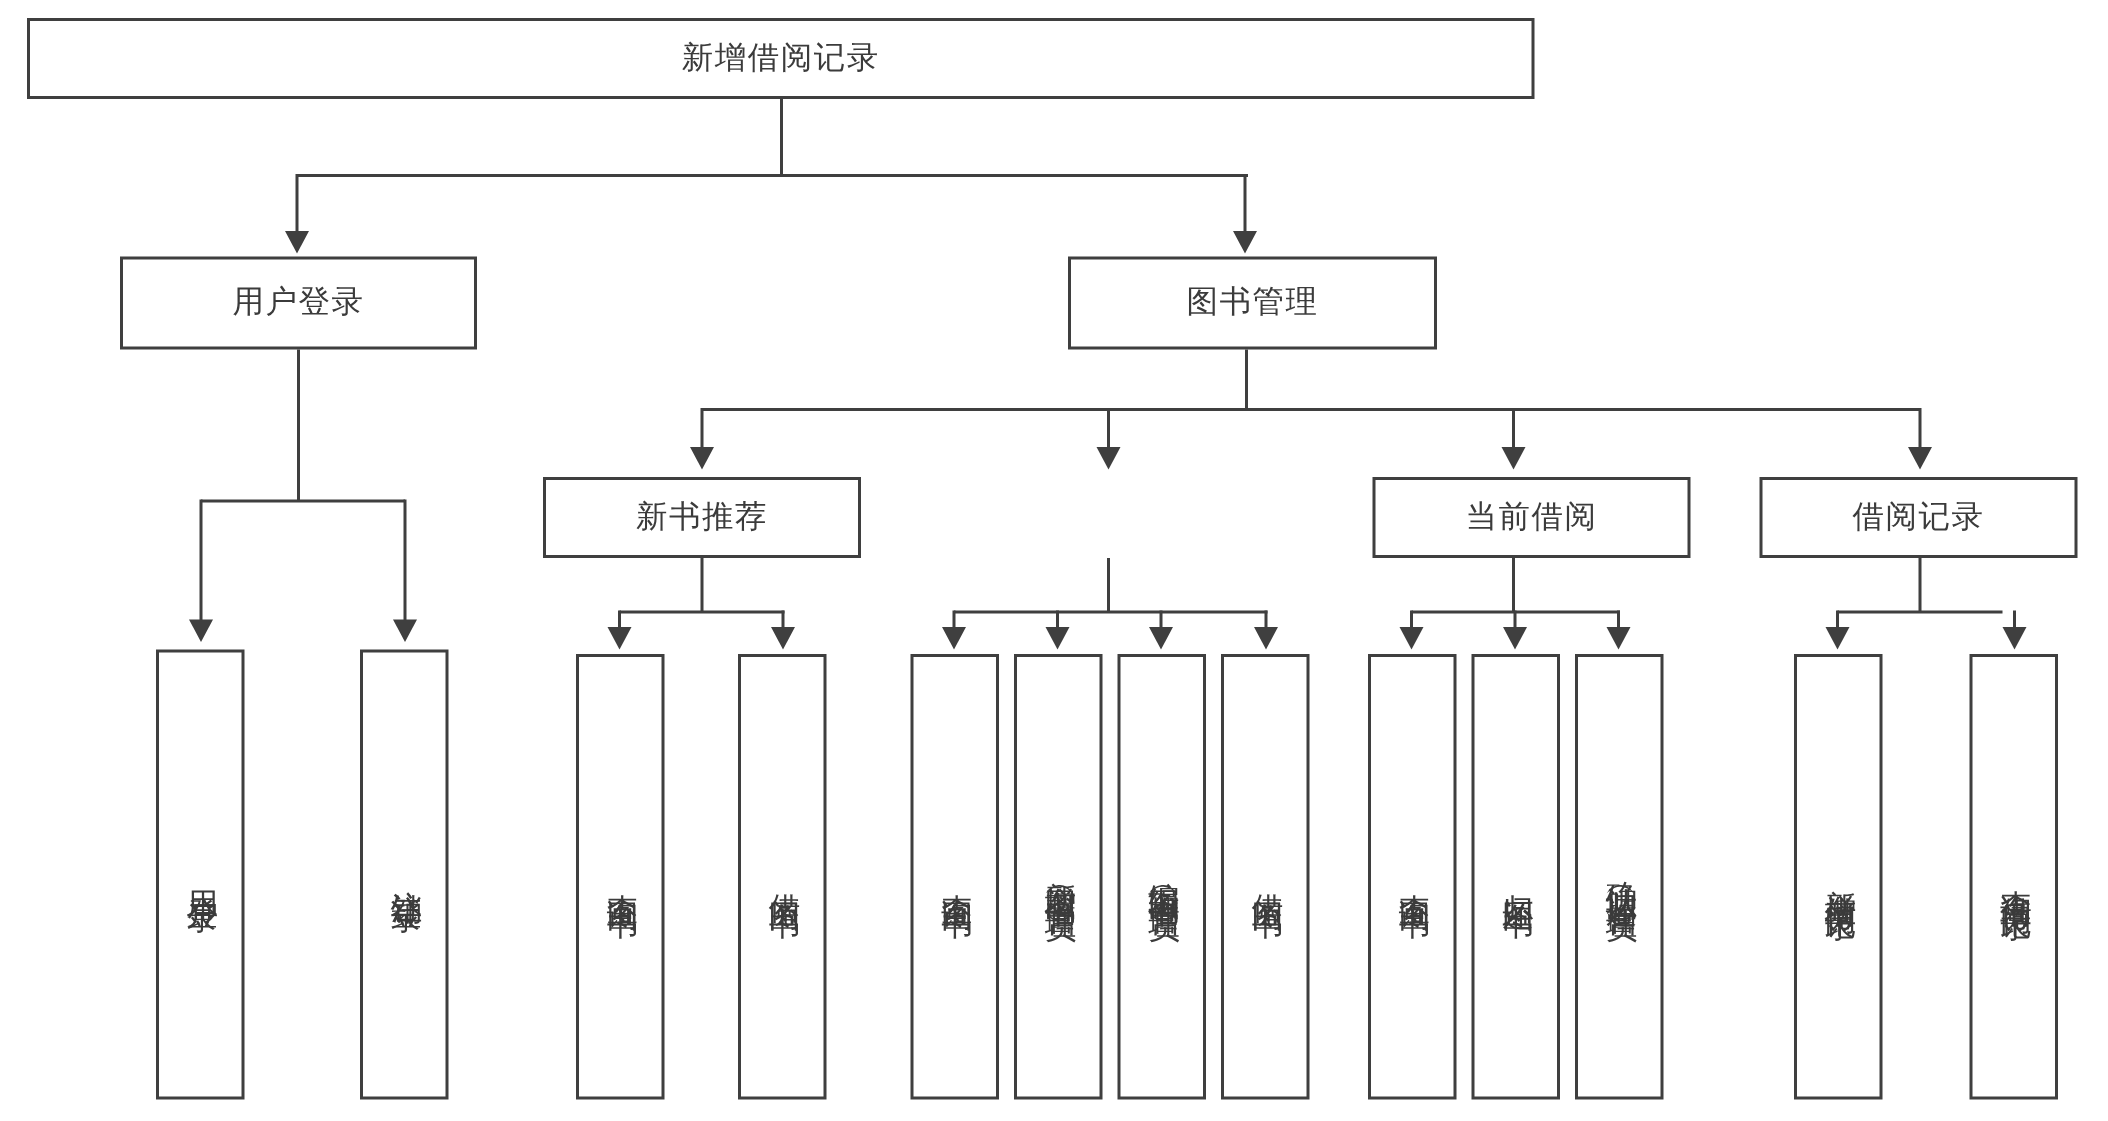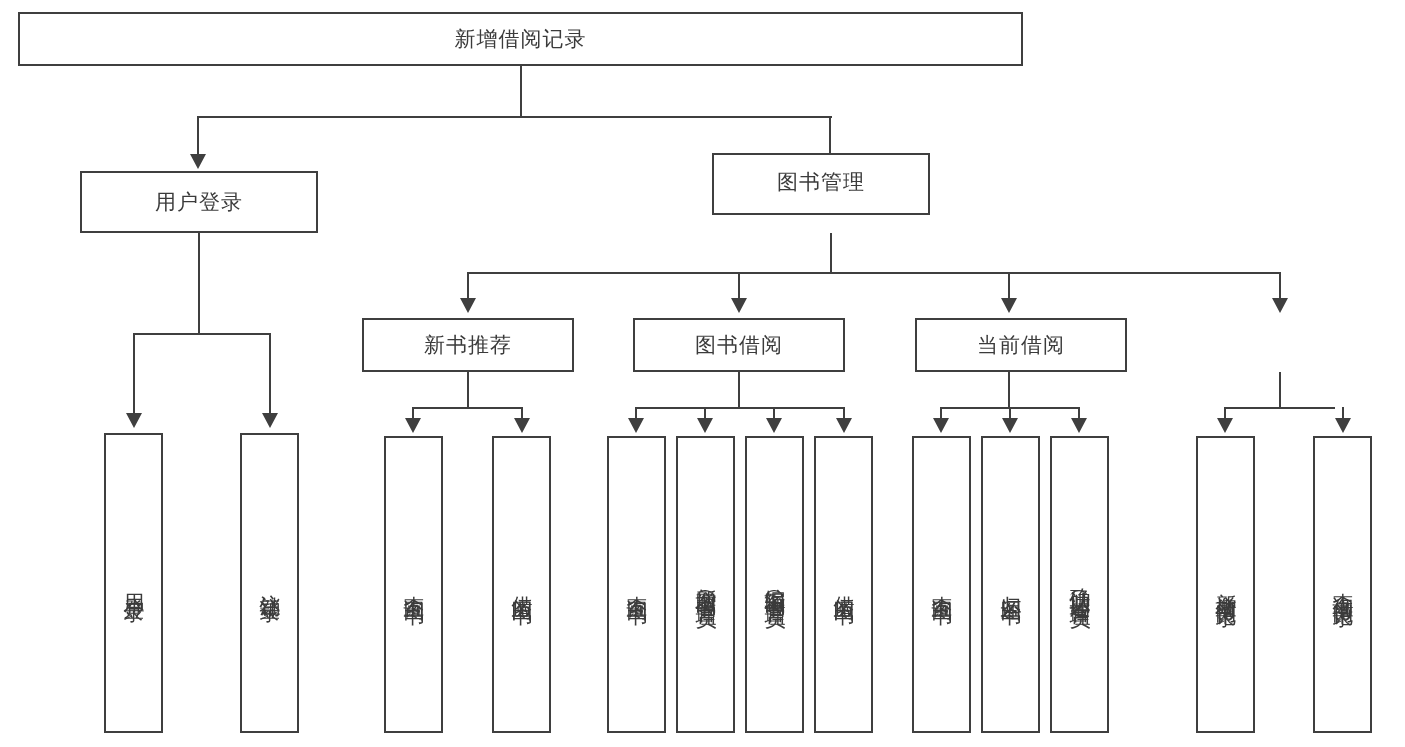--- a/index.html
+++ b/index.html
@@ -89,21 +89,21 @@
   <div class="hline" style="left:198px;top:116px;width:634px;"></div>
 
   <div class="vline" style="left:197px;top:116px;height:40px;"></div>
   <div class="arrow" style="left:190px;top:154px;"></div>
   <div class="vline" style="left:829px;top:116px;height:40px;"></div>
   <div class="arrow" style="left:822px;top:154px;"></div>
 
   <div class="node h" style="left:80px;top:171px;width:238px;height:62px;">
     <span>用户登录</span>
   </div>
-  <div class="node h" style="left:712px;top:153px;width:218px;height:62px;font-family:Liberation Mono, monospace;">
+  <div class="node h" style="left:712px;top:171px;width:246px;height:62px;">
     <span>图书管理</span>
   </div>
 
   <div class="vline" style="left:198px;top:233px;height:101px;"></div>
   <div class="hline" style="left:134px;top:333px;width:136px;"></div>
   <div class="vline" style="left:133px;top:333px;height:82px;"></div>
   <div class="arrow" style="left:126px;top:413px;"></div>
   <div class="vline" style="left:269px;top:333px;height:82px;"></div>
   <div class="arrow" style="left:262px;top:413px;"></div>
 
@@ -125,25 +125,25 @@
 
   <div class="vline" style="left:1008px;top:272px;height:28px;"></div>
   <div class="arrow" style="left:1001px;top:298px;"></div>
 
   <div class="vline" style="left:1279px;top:272px;height:28px;"></div>
   <div class="arrow" style="left:1272px;top:298px;"></div>
 
   <div class="node h" style="left:362px;top:318px;width:212px;height:54px;justify-content:center;">
     <span>新书推荐</span>
   </div>
-  <div class="node h" style="left:633px;top:318px;width:212px;height:54px;">
-    <span>图书借阅</span>
-  </div>
   <div class="node h" style="left:903px;top:318px;width:212px;height:54px;margin-left:12px;">
     <span>当前借阅</span>
+  </div>
+  <div class="node h" style="left:1173px;top:318px;width:212px;height:54px;">
+    <span>借阅记录</span>
   </div>
 
   <div class="vline" style="left:467px;top:372px;height:36px;"></div>
   <div class="hline" style="left:413px;top:407px;width:110px;"></div>
   <div class="vline" style="left:412px;top:407px;height:12px;"></div>
   <div class="arrow" style="left:405px;top:418px;"></div>
   <div class="vline" style="left:521px;top:407px;height:12px;"></div>
   <div class="arrow" style="left:514px;top:418px;"></div>
 
   <div class="node v" style="left:384px;top:436px;width:59px;height:297px;">

